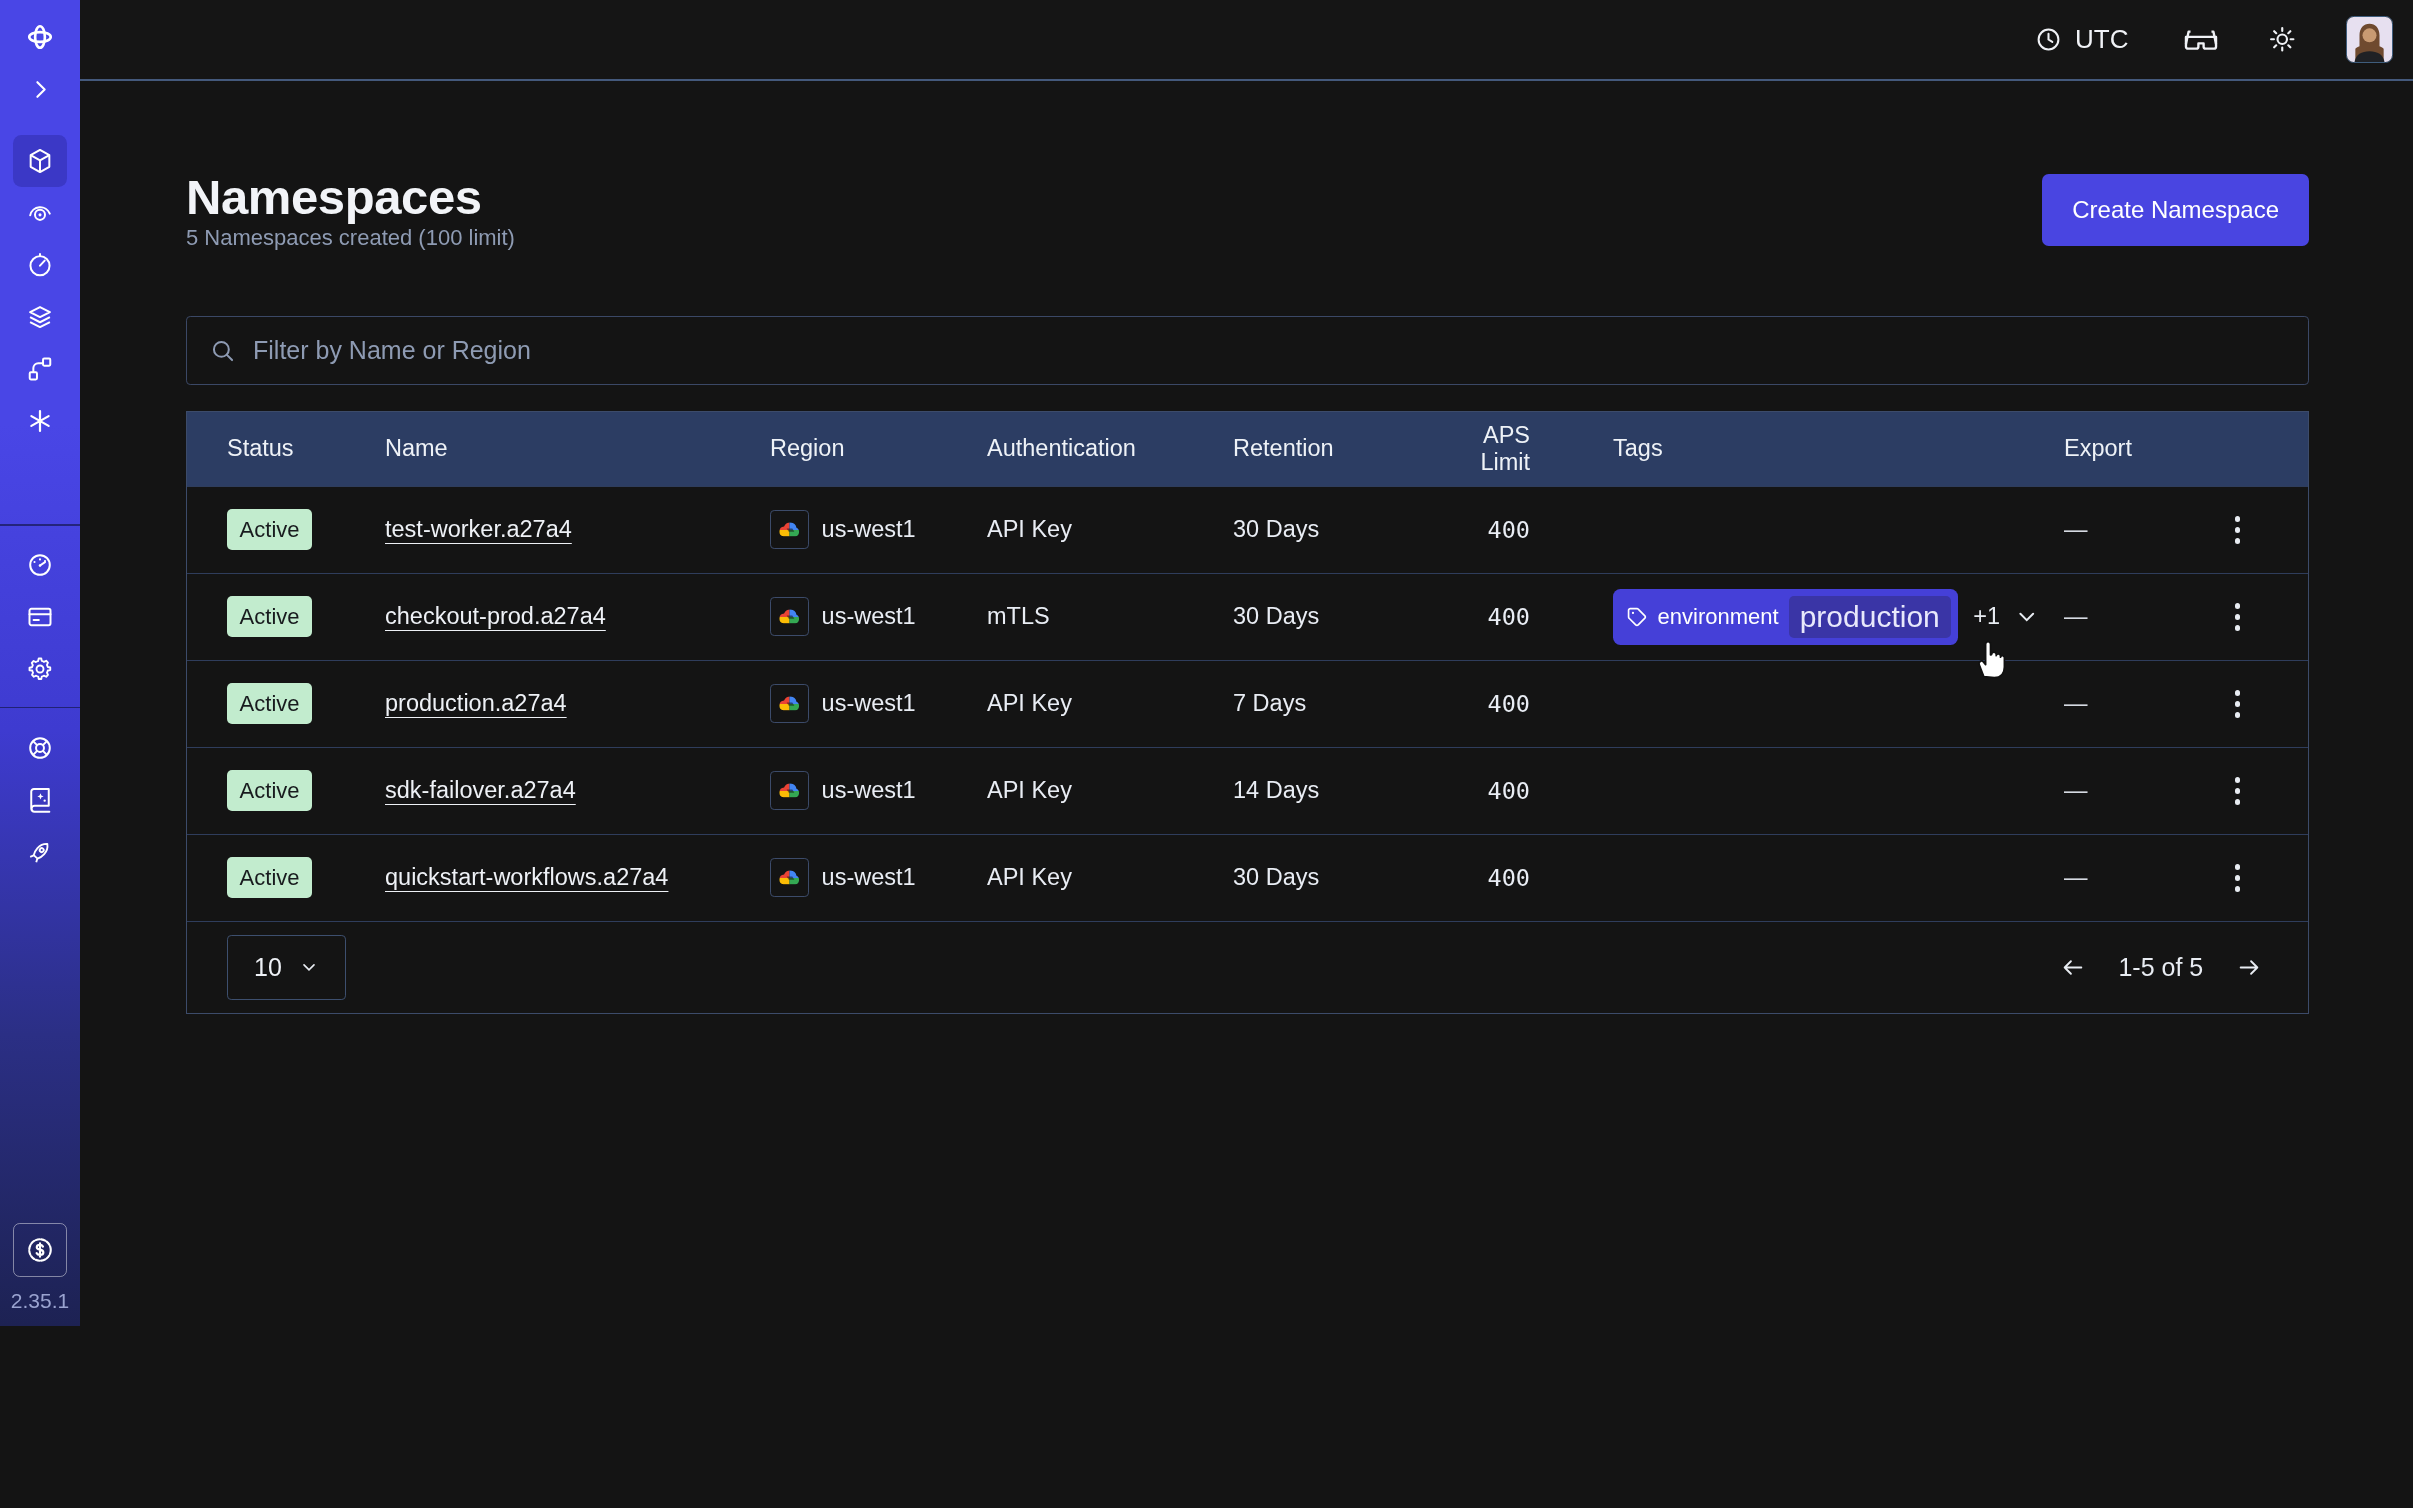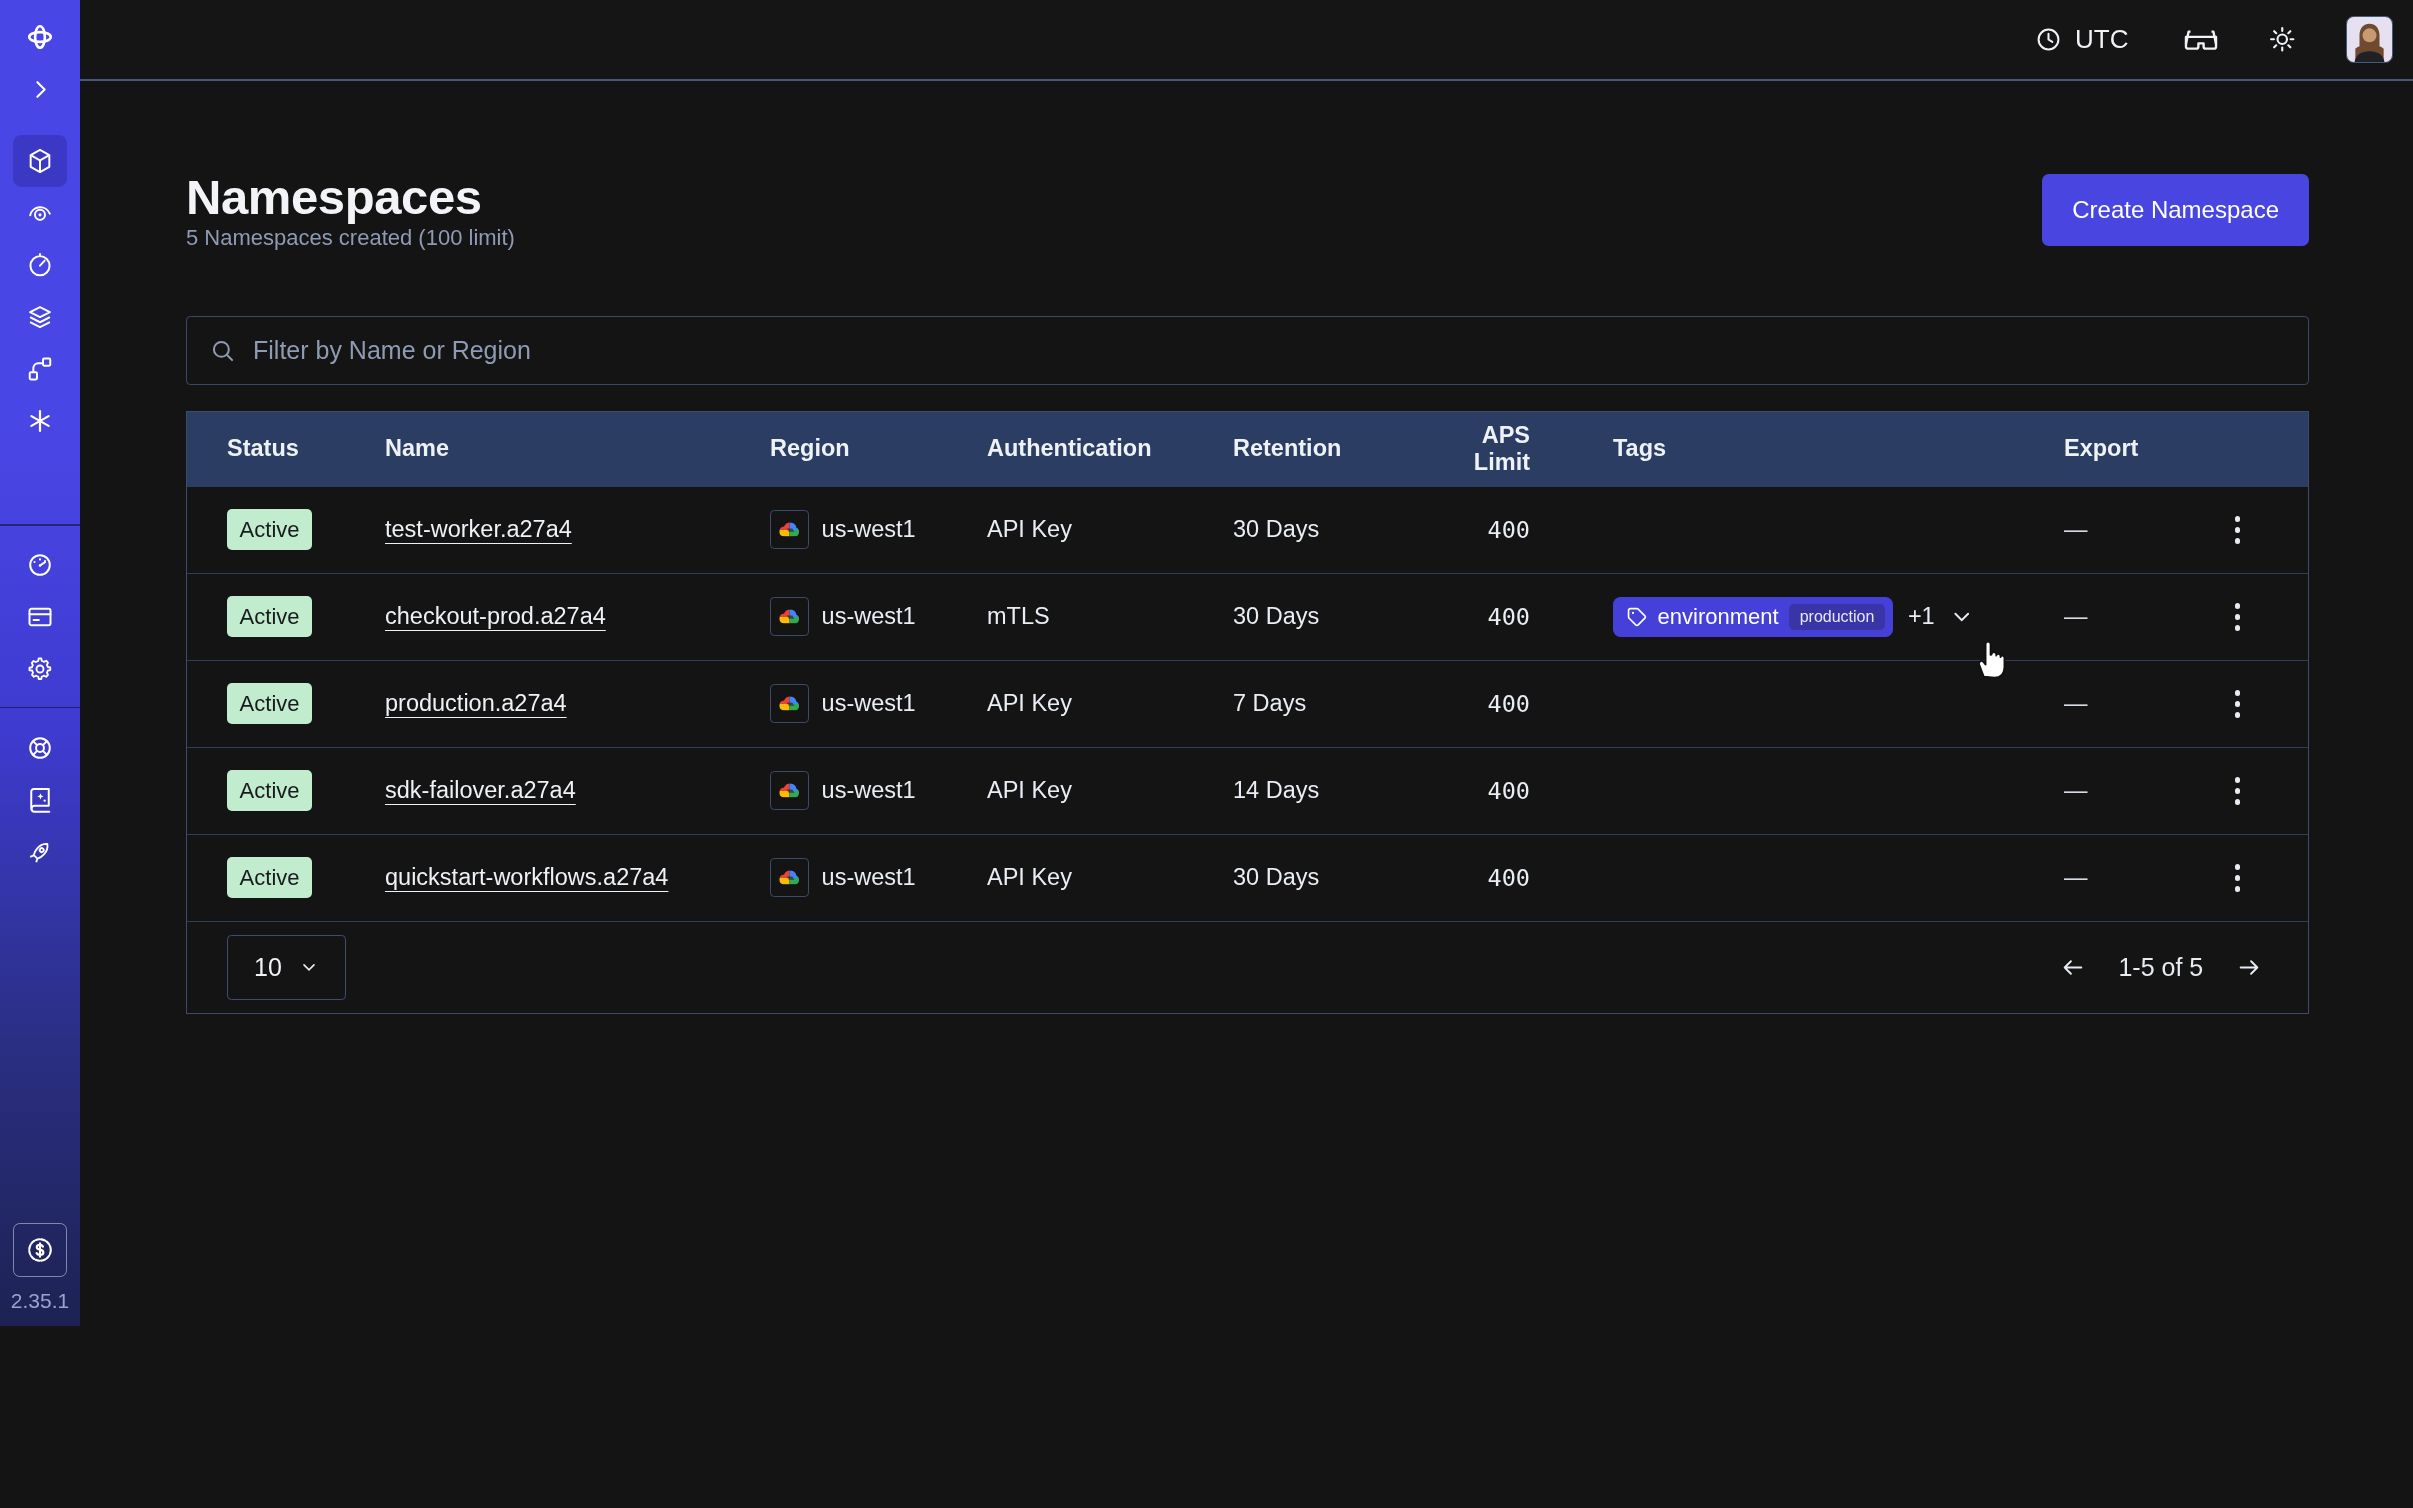--- a/index.html
+++ b/index.html
@@ -40,41 +40,41 @@
   .search-box { margin-top:65px; height:69px; border:1.7px solid #3b4866; border-radius:4.2px;
     display:flex; align-items:center; padding:0 22px; gap:17px; color:#8e9bb3; }
   .search-box input { flex:1; background:transparent; border:none; outline:none; color:#cdd5e2;
     font-size:25px; font-family:inherit; }
   .search-box input::placeholder { color:#8e9bb3; }
 
   
   .table { margin-top:26px; border:0.8px solid #3c4b6a; }
   .tgrid { display:grid; grid-template-columns:158px 385px 217px 246px 201px 179px 451px 155px 37px;
     padding-left:40px; align-items:center; }
-  .thead { background:#2c3d63; height:74px; font-size:23.5px; font-weight:700; color:#eef2f7; }
+  .thead { background:#2c3d63; height:74px; font-size:23.5px; font-weight:400; color:#eef2f7; }
   .trow  { height:87px; border-top:0.8px solid #2f3d5c; font-size:23.5px; background:#141414; }
   .trow:first-of-type { border-top:none; }
   .c-aps { text-align:right; padding-right:83px; }
   .aps-val { font-family:"DejaVu Sans Mono", monospace; font-size:23.5px; }
   .status-badge { display:inline-block; background:#c2ecce; color:#181b1e; font-size:22px;
     font-weight:500; padding:7.5px 12.6px; border-radius:5px; }
   .ns-link { color:#eef1f6; text-decoration:underline; text-underline-offset:5.9px;
     text-decoration-thickness:1.3px; cursor:pointer; }
   .region-cell { display:flex; align-items:center; gap:12.6px; }
   .gcp-box { width:39px; height:39px; border:0.8px solid #3c4b6a; border-radius:4.2px;
     display:flex; align-items:center; justify-content:center; flex:none; }
   .export-dash { color:#d6dae2; }
   .kebab { display:flex; flex-direction:column; gap:5px; align-items:center; cursor:pointer;
     padding:5px; justify-self:center; }
   .kebab i { width:5.9px; height:5.9px; border-radius:50%; background:#e8ecf2; }
 
   .tags-cell { display:flex; align-items:center; gap:15px; }
   .tag-pill { display:flex; align-items:center; gap:10px; background:#4540d8; border-radius:7.5px;
     padding:6.7px 7.5px 6.7px 12.6px; color:#fff; font-size:22px; cursor:pointer; }
-  .tag-inner { background:#3a35a6; border-radius:5px; padding:4.2px 11px; font-size:16px; color:#e8e8fb; }
+  .tag-inner { background:#3a35a6; border-radius:5px; padding:4.2px 11px; font-size:30px; color:#e8e8fb; }
   .tag-more { font-size:23.5px; color:#e8ecf2; }
   .tag-chev { color:#e8ecf2; display:flex; cursor:pointer; }
 
   
   .tfoot { height:92px; border-top:0.8px solid #2f3d5c; display:flex; align-items:center;
     justify-content:space-between; padding:0 40px; background:#141414; }
   .pagesize { width:119px; height:65px; border:1.7px solid #3d4f6e; border-radius:4.2px;
     display:flex; align-items:center; justify-content:center; gap:17px; font-size:25px;
     color:#eef1f6; cursor:pointer; }
   .pager { display:flex; align-items:center; gap:26px; color:#e8ecf2; font-size:25px; }

